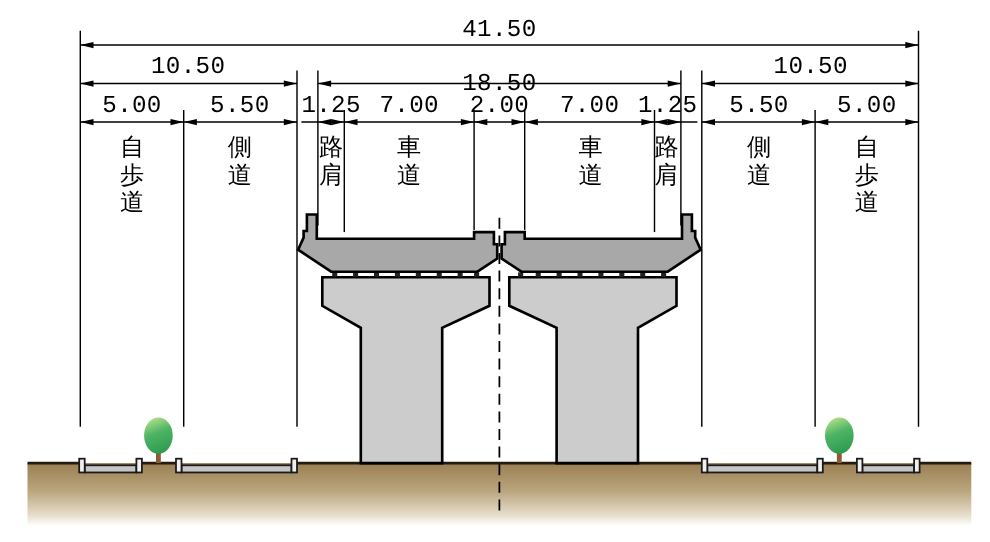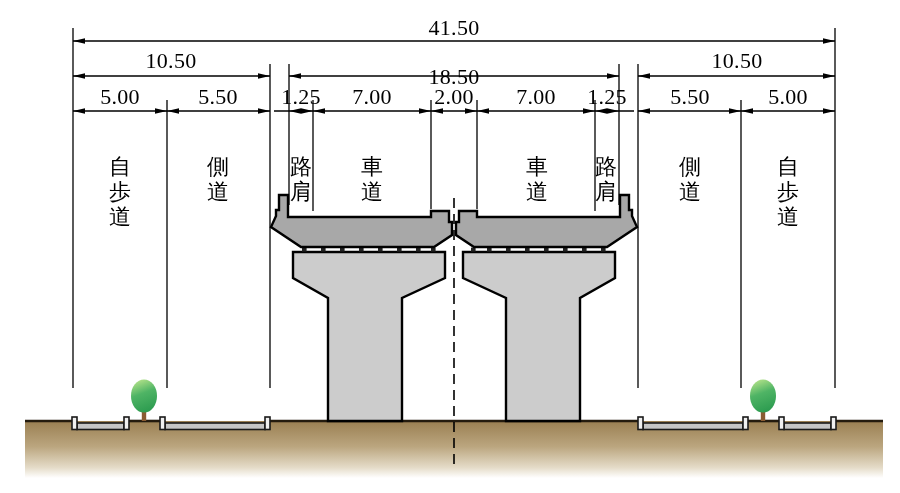--- a/index.html
+++ b/index.html
@@ -1,27 +1,27 @@
 <!DOCTYPE html>
 <html><head>
 <meta charset="utf-8">
 <style>
   html,body{margin:0;padding:0;background:#fff;}
   .canvas{
     position:relative;width:900px;height:493px;background:#ffffff;
-    font-family:Liberation Serif, serif;color:#000;overflow:hidden;
+    font-family:Liberation Mono, monospace;color:#000;overflow:hidden;
   }
   .canvas svg{position:absolute;left:0;top:0;}
   .dim{
     position:absolute;transform:translate(-50%,-50%);
     font-size:22px;line-height:1;white-space:nowrap;letter-spacing:0.3px;
   }
   .vlabel{
     position:absolute;width:26px;transform:translateX(-50%);
-    text-align:center;font-size:22px;line-height:25px;word-break:break-all;margin-top:31px;
+    text-align:center;font-size:22px;line-height:25px;word-break:break-all;
   }
 </style>
 </head>
 <body>
 
 <div class="canvas">
 
   <svg width="900" height="493" viewBox="0 0 900 493">
     <defs>
       <path id="aL" d="M0,0 L12,-2.8 L12,2.8 Z"></path>

